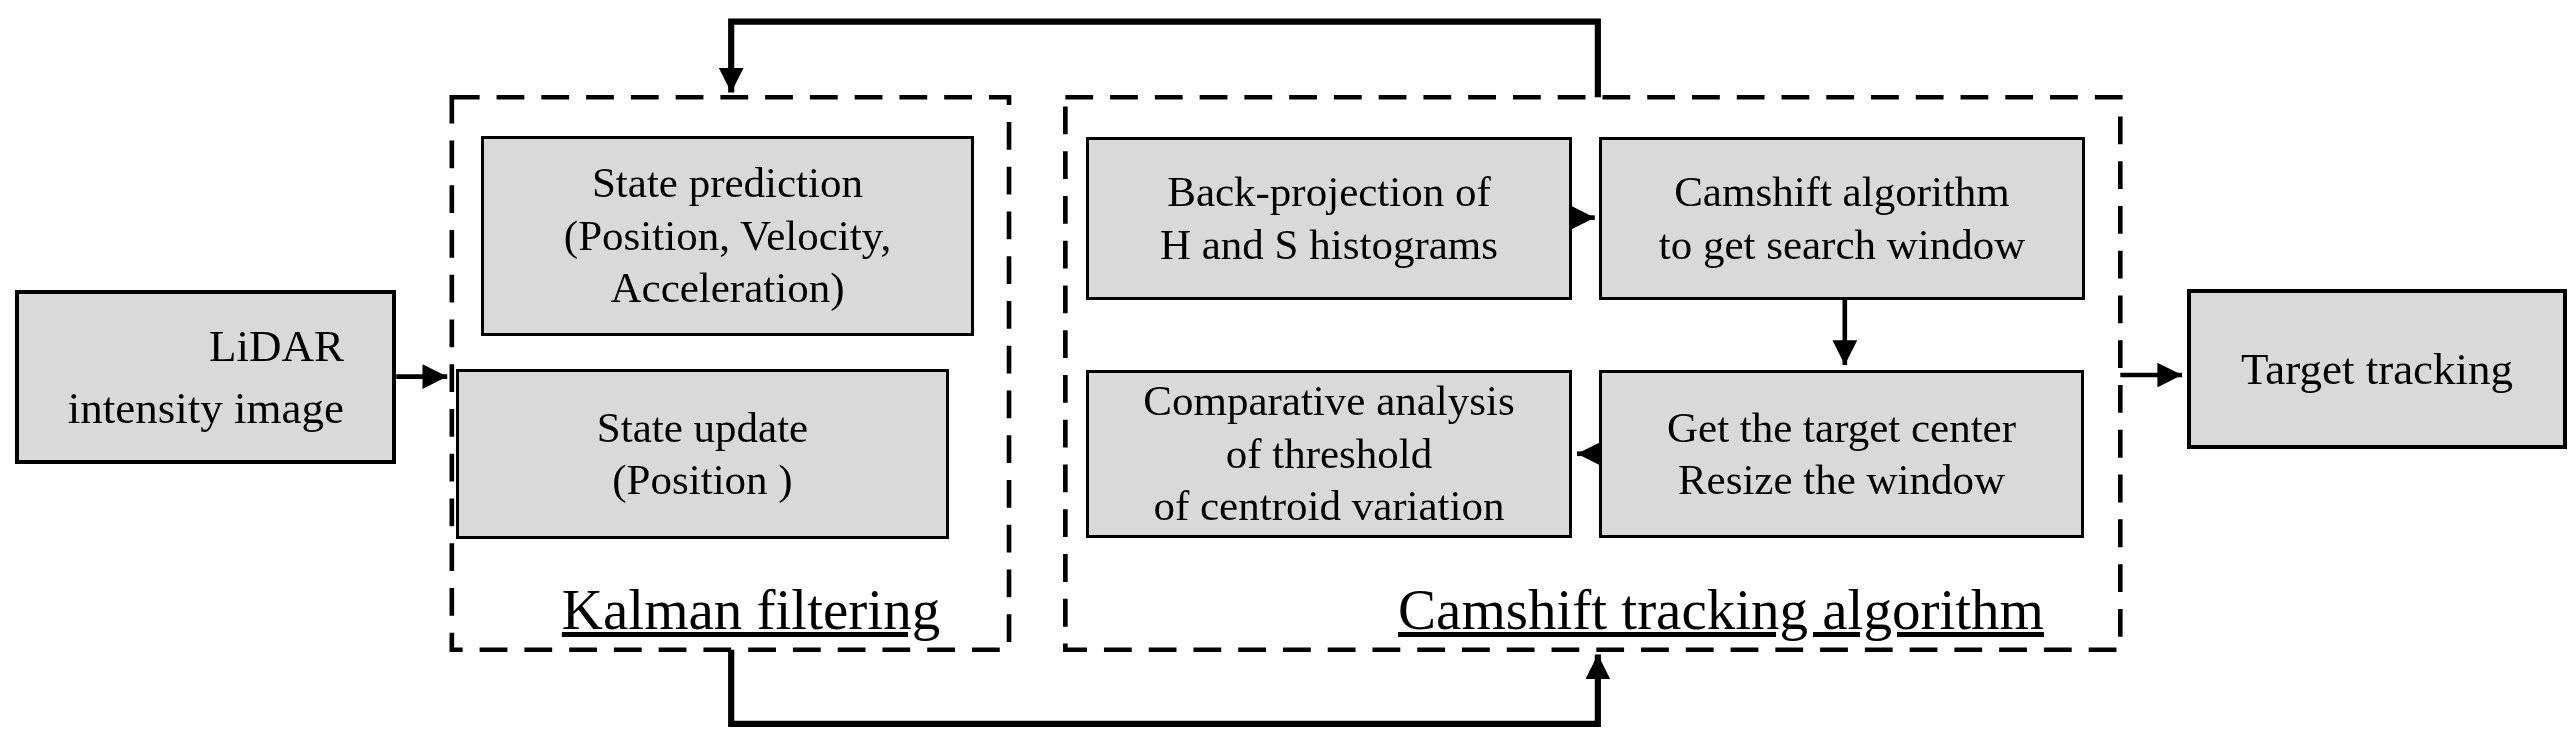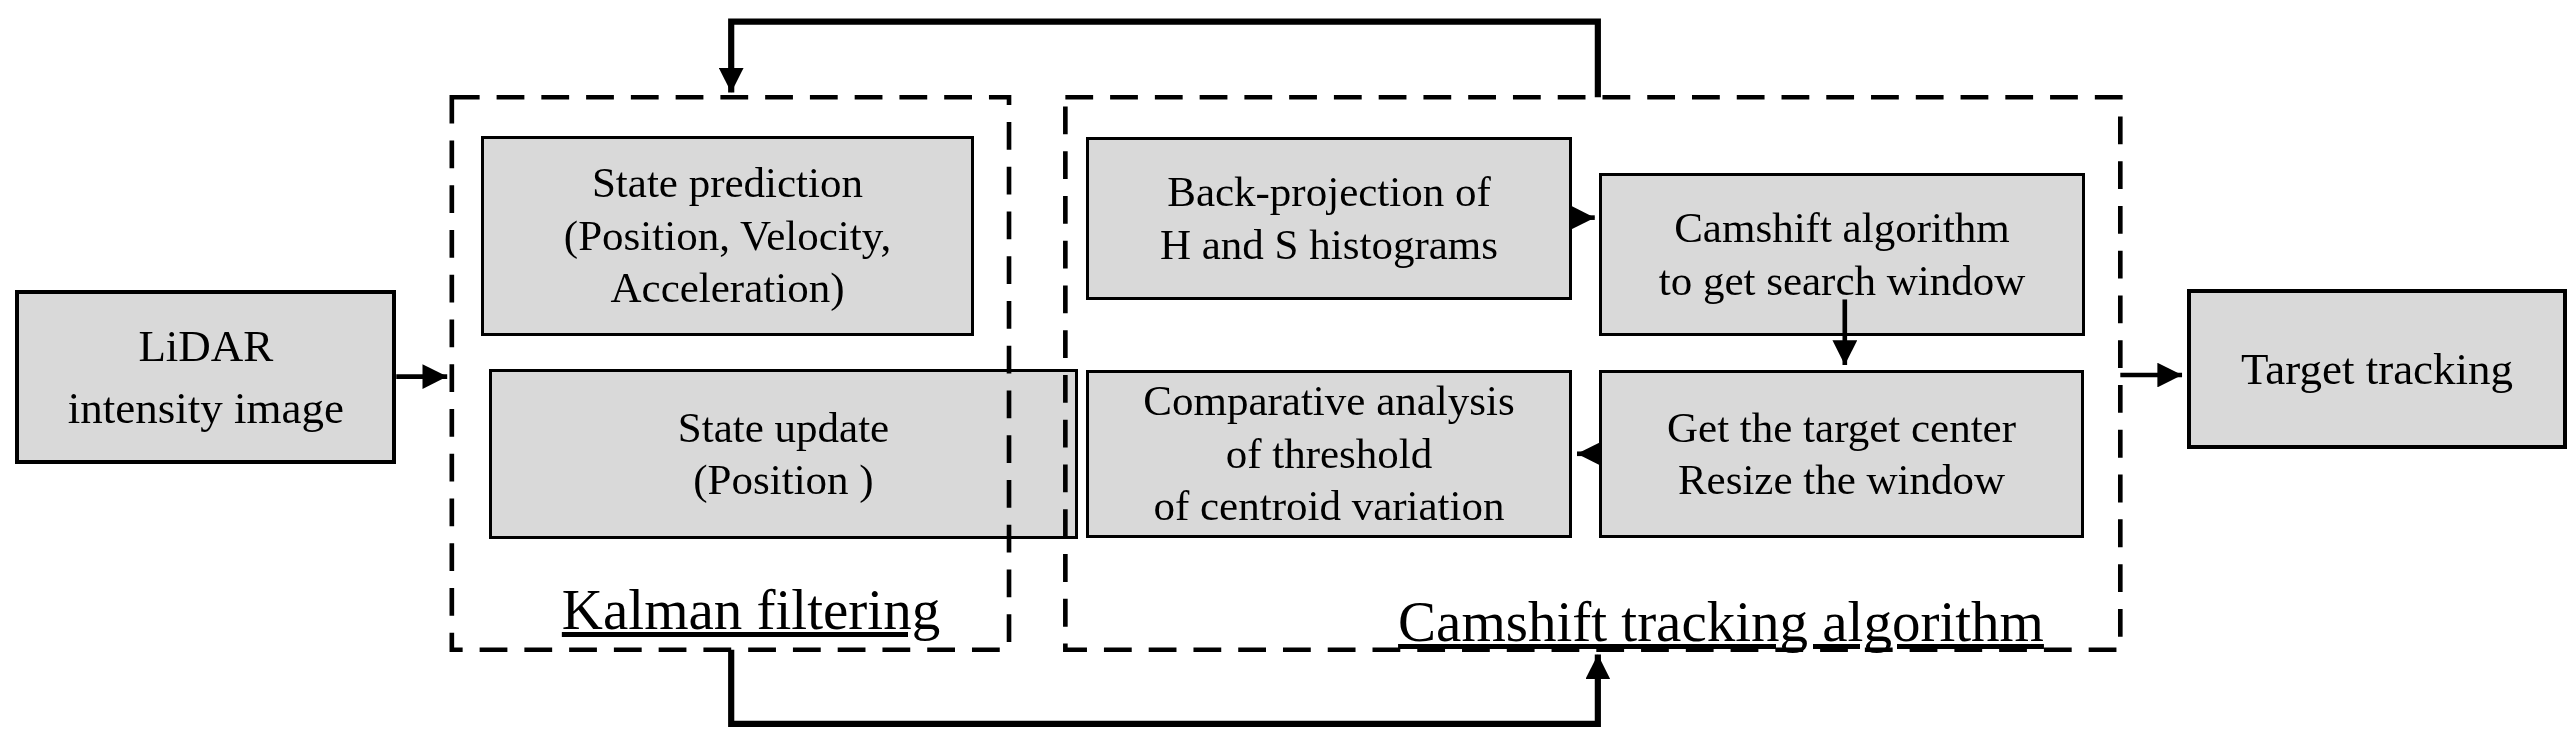--- a/index.html
+++ b/index.html
@@ -63,30 +63,30 @@
   .group-label {
     position: absolute;
     text-align: center;
     font-size: 57px;
     line-height: 1;
     white-space: nowrap;
     z-index: 2;
     text-decoration: underline;
   }
   
-  #node-lidar        { left: 15.4px;   top: 290px; width: 381px; height: 174px; }
+  #node-lidar        { left: 15.4px;   top: 290px; width: 381px; height: 174px; text-align: right; }
   #node-prediction   { left: 481px;  top: 136px; width: 493px; height: 200px; }
-  #node-update       { left: 489px;  top: 369px; width: 589px; height: 170px; }
+  #node-update       { left: 456px;  top: 369px; width: 493px; height: 170px; }
   #node-backproj     { left: 1086px; top: 137px; width: 486px; height: 163px; }
-  #node-camalgo      { left: 1599px; top: 137px; width: 486px; height: 163px; margin-top: 36px; }
+  #node-camalgo      { left: 1599px; top: 137px; width: 486px; height: 163px; }
   #node-comparative  { left: 1086px; top: 370px; width: 486px; height: 168px; }
   #node-gettarget    { left: 1599px; top: 370px; width: 485px; height: 168px; }
   #node-target       { left: 2187px; top: 289px; width: 380px; height: 160px; }
   #label-kalman      { left: 288px;  top: 581px; width: 926px; }
-  #label-camshift    { left: 1258px; top: 593px; width: 926px; }
+  #label-camshift    { left: 1258px; top: 581px; width: 926px; }
 </style>
 </head>
 <body>
 
 <div class="canvas">
 
   <svg class="overlay" viewBox="0 0 3337 955">
     <defs>
       <marker id="ah" viewBox="0 0 10 10" refX="10" refY="5" markerWidth="34" markerHeight="32" orient="auto" markerUnits="userSpaceOnUse">
         <path d="M0,0 L10,5 L0,10 Z" class="arrowhead"></path>

